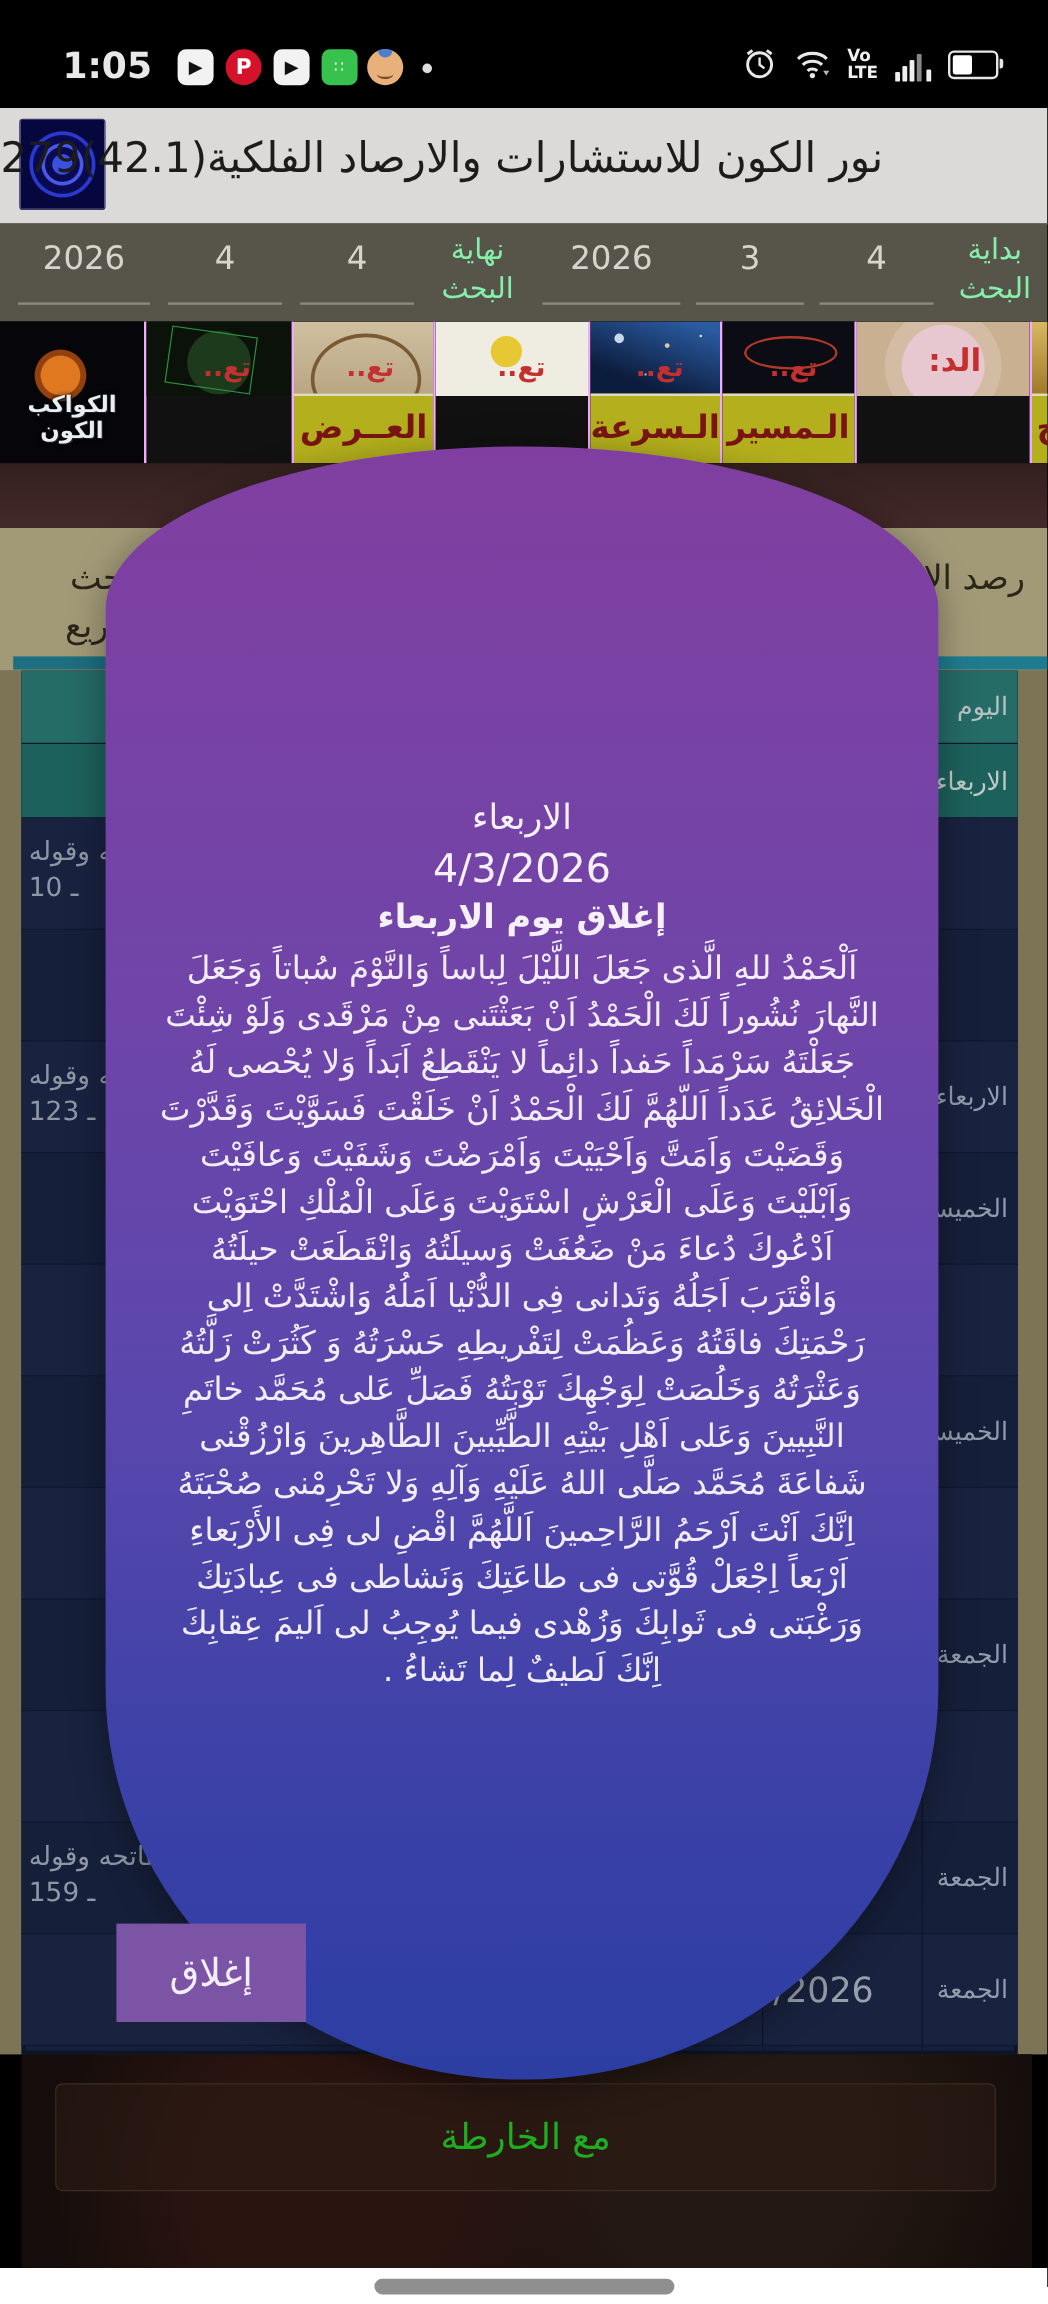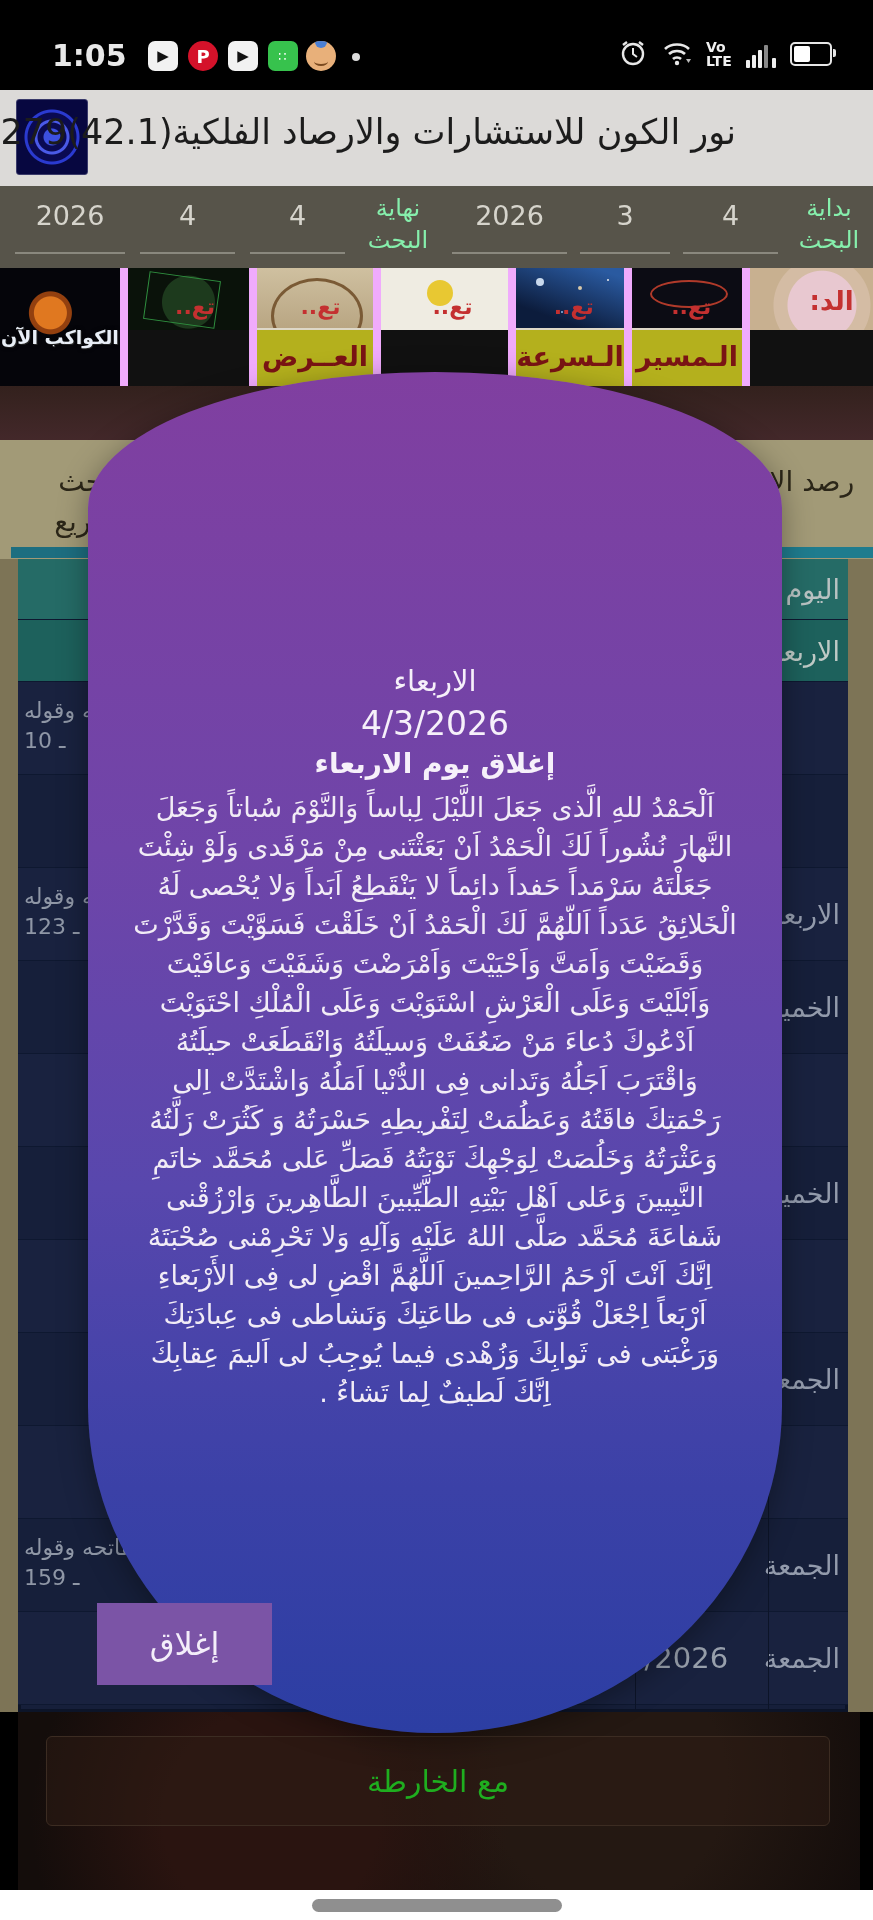--- a/index.html
+++ b/index.html
@@ -32,21 +32,21 @@
   #apptitle{left:96px;top:22px;width:640px;color:#1c1c1c;font-size:35px;direction:rtl;text-align:left;white-space:nowrap;}
 
   
   #searchrow{left:0;top:186px;width:873px;height:82px;background:#57544a;}
   .sfield{position:absolute;top:14px;height:52px;color:#d6d4cc;font-size:27px;text-align:center;
           border-bottom:2px solid #8a887e;background:transparent;}
   .slabel{position:absolute;top:6px;color:#86efac;font-size:24px;line-height:32px;text-align:center;direction:rtl;}
 
   
   #mediastrip{left:0;top:268px;width:873px;height:118px;background:#111;display:flex;}
-  .mcell{position:relative;height:118px;flex:0 0 auto;border-left:8px solid #f0abfc;overflow:hidden;}
+  .mcell{position:relative;height:118px;flex:0 0 auto;border-left:2px solid #f0abfc;overflow:hidden;}
   .mcell:first-child{border-left:none;}
   .mimg{position:absolute;left:0;top:0;right:0;height:62px;}
   .mimg.full{height:118px;}
   .mlabel{position:absolute;left:0;right:0;bottom:0;height:56px;background:#b4b01d;
           color:#7a1414;font-weight:bold;font-size:27px;line-height:54px;text-align:center;
           border-top:2px solid #ded8c8;direction:rtl;white-space:nowrap;}
   .wm{position:absolute;color:#c43030;font-weight:bold;font-size:22px;right:28%;top:26px;direction:rtl;}
   .t1{background:radial-gradient(circle at 42% 38%, #e07820 0 16px, #93400f 17px 21px, #05050a 22px),#05050a;}
   .t1cap{position:absolute;left:0;right:0;top:58px;text-align:center;color:#e8eef6;font-size:19px;font-weight:bold;direction:rtl;text-shadow:0 0 4px #000,1px 1px 0 #333;}
   .t2{background:radial-gradient(circle at 50% 55%, #1d3a1d 0 26px, #0a120a 27px);}
@@ -68,21 +68,21 @@
   #tabbar{left:0;top:440px;width:873px;height:119px;background:#a29a77;}
   .tab{position:absolute;top:22px;color:#2b2618;font-size:28px;line-height:40px;text-align:center;direction:rtl;}
   #tab-underline-right{position:absolute;left:751px;top:107px;width:122px;height:11px;background:#1f7c8e;}
   #tab-underline-left{position:absolute;left:11px;top:107px;width:119px;height:11px;background:#1d6e80;}
   #tab-divider{position:absolute;left:152px;top:57px;width:2px;height:62px;background:#8a8266;}
 
   
   #tablewrap{left:0;top:559px;width:873px;height:1153px;background:#7d7456;}
   #tableborder{position:absolute;left:18px;top:0;width:830px;height:1153px;background:#161f3a;border:3px solid #0c1428;box-sizing:border-box;}
   .trow{position:absolute;left:18px;width:830px;box-sizing:border-box;border-bottom:1px solid #0e1830;}
-  .trow .day{position:absolute;right:8px;top:50%;transform:translateY(-50%);width:90px;color:#939bac;font-size:27px;direction:rtl;text-align:right;white-space:nowrap;}
+  .trow .day{position:absolute;right:8px;top:50%;transform:translateY(-50%);width:90px;color:#939bac;font-size:21px;direction:rtl;text-align:right;white-space:nowrap;}
   .trow .date{position:absolute;right:110px;top:50%;transform:translateY(-50%);width:150px;color:#98a0ac;font-size:29px;text-align:center;}
   .trow .note{position:absolute;left:6px;top:14px;width:168px;color:#8f97a6;font-size:22px;line-height:30px;direction:rtl;text-align:left;white-space:nowrap;overflow:hidden;}
   .vsep{position:absolute;top:0;width:1px;height:1153px;background:#0c1428;}
 
   
   #bottomdark{left:18px;top:1712px;width:842px;height:178px;
      background:radial-gradient(circle at 30% 60%, #2a1410 0 18%, transparent 40%),radial-gradient(circle at 70% 40%, #241812 0 20%, transparent 45%),#140d0b;}
   #mapbtn{position:absolute;left:28px;top:24px;width:782px;height:88px;background:rgba(46,28,20,0.5);
      border:1px solid #3c2c22;border-radius:6px;display:flex;align-items:center;justify-content:center;}
   #mapbtn span{color:#1fae1f;font-size:30px;font-weight:normal;direction:rtl;}
@@ -91,21 +91,21 @@
 
   
   #dialog{left:88px;top:372px;width:694px;height:1361px;
      border-radius:347px 347px 347px 347px / 136px 136px 327px 327px;
      background:linear-gradient(180deg,#803fa0 0%,#6f45a9 35%,#5847ad 60%,#3b41a7 82%,#2c3ea3 100%);
      box-shadow:0 6px 30px rgba(0,0,0,0.35);}
   #dlg-day{margin-top:292px;color:#f6f0fa;font-size:29px;text-align:center;direction:rtl;}
   #dlg-date{margin-top:6px;color:#f6f0fa;font-size:33px;text-align:center;}
   #dlg-sub{margin-top:4px;color:#f6f0fa;font-size:28px;font-weight:bold;text-align:center;direction:rtl;}
   #dlg-prayer{margin:8px 44px 0 44px;color:#f2ecf6;font-size:27px;line-height:39px;text-align:center;direction:rtl;}
-  #closebtn{left:97px;top:1603px;width:175px;height:82px;background:#7b54a6;border:none;
+  #closebtn{left:97px;top:1603px;width:158px;height:82px;background:#7b54a6;border:none;
      color:#f4eefa;font-size:32px;direction:rtl;cursor:pointer;font-family:"DejaVu Sans",sans-serif;}
 </style>
 </head>
 <body>
 
 <div id="screen">
 
   <div class="abs" id="statusbar">
     <div class="abs" id="sb-time">1:05</div>
     <div class="abs sb-left sb-ic-yt" style="left:148px;">▶</div>
@@ -160,21 +160,21 @@
     <div class="slabel" style="left:352px;width:92px;">نهاية البحث</div>
     <div class="sfield" style="left:452px;width:115px;">2026</div>
     <div class="sfield" style="left:580px;width:90px;">3</div>
     <div class="sfield" style="left:683px;width:95px;">4</div>
     <div class="slabel" style="left:788px;width:82px;">بداية البحث</div>
   </div>
 
   <div class="abs" id="mediastrip">
     <div class="mcell" style="width:120px;">
       <div class="mimg full t1"></div>
-      <div class="t1cap">الكواكب الآن</div>
+      <div class="t1cap">الكواكب الكون</div>
     </div>
     <div class="mcell" style="width:121px;">
       <div class="mimg t2"></div>
       <span class="wm">تع..</span>
     </div>
     <div class="mcell" style="width:116px;">
       <div class="mimg t3"></div>
       <span class="wm">تع..</span>
       <div class="mlabel">العــرض</div>
     </div>

